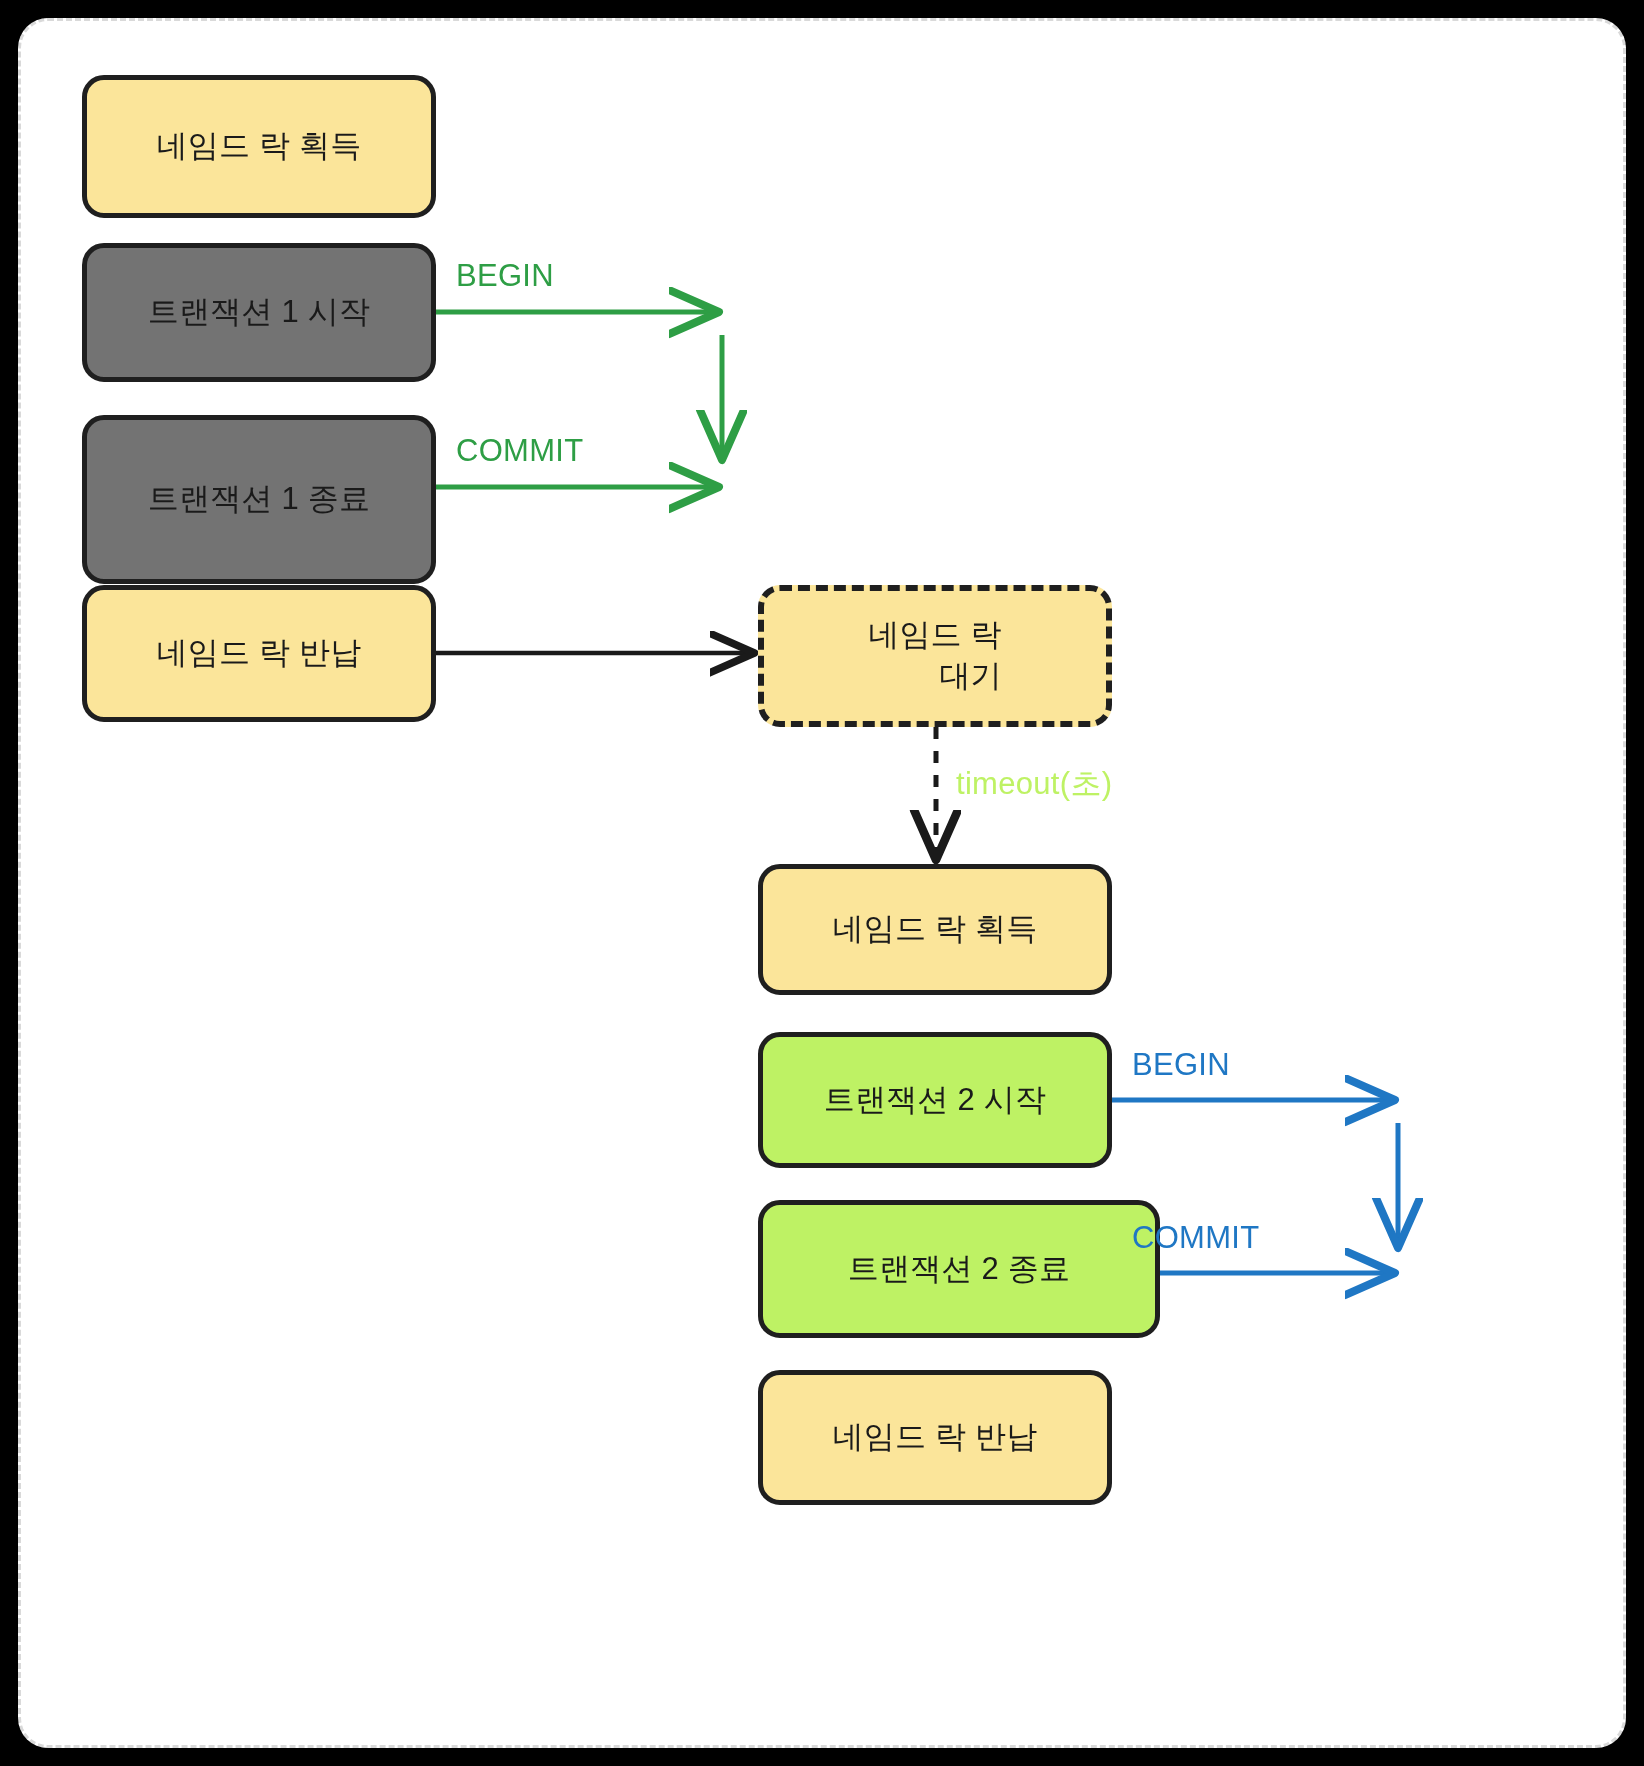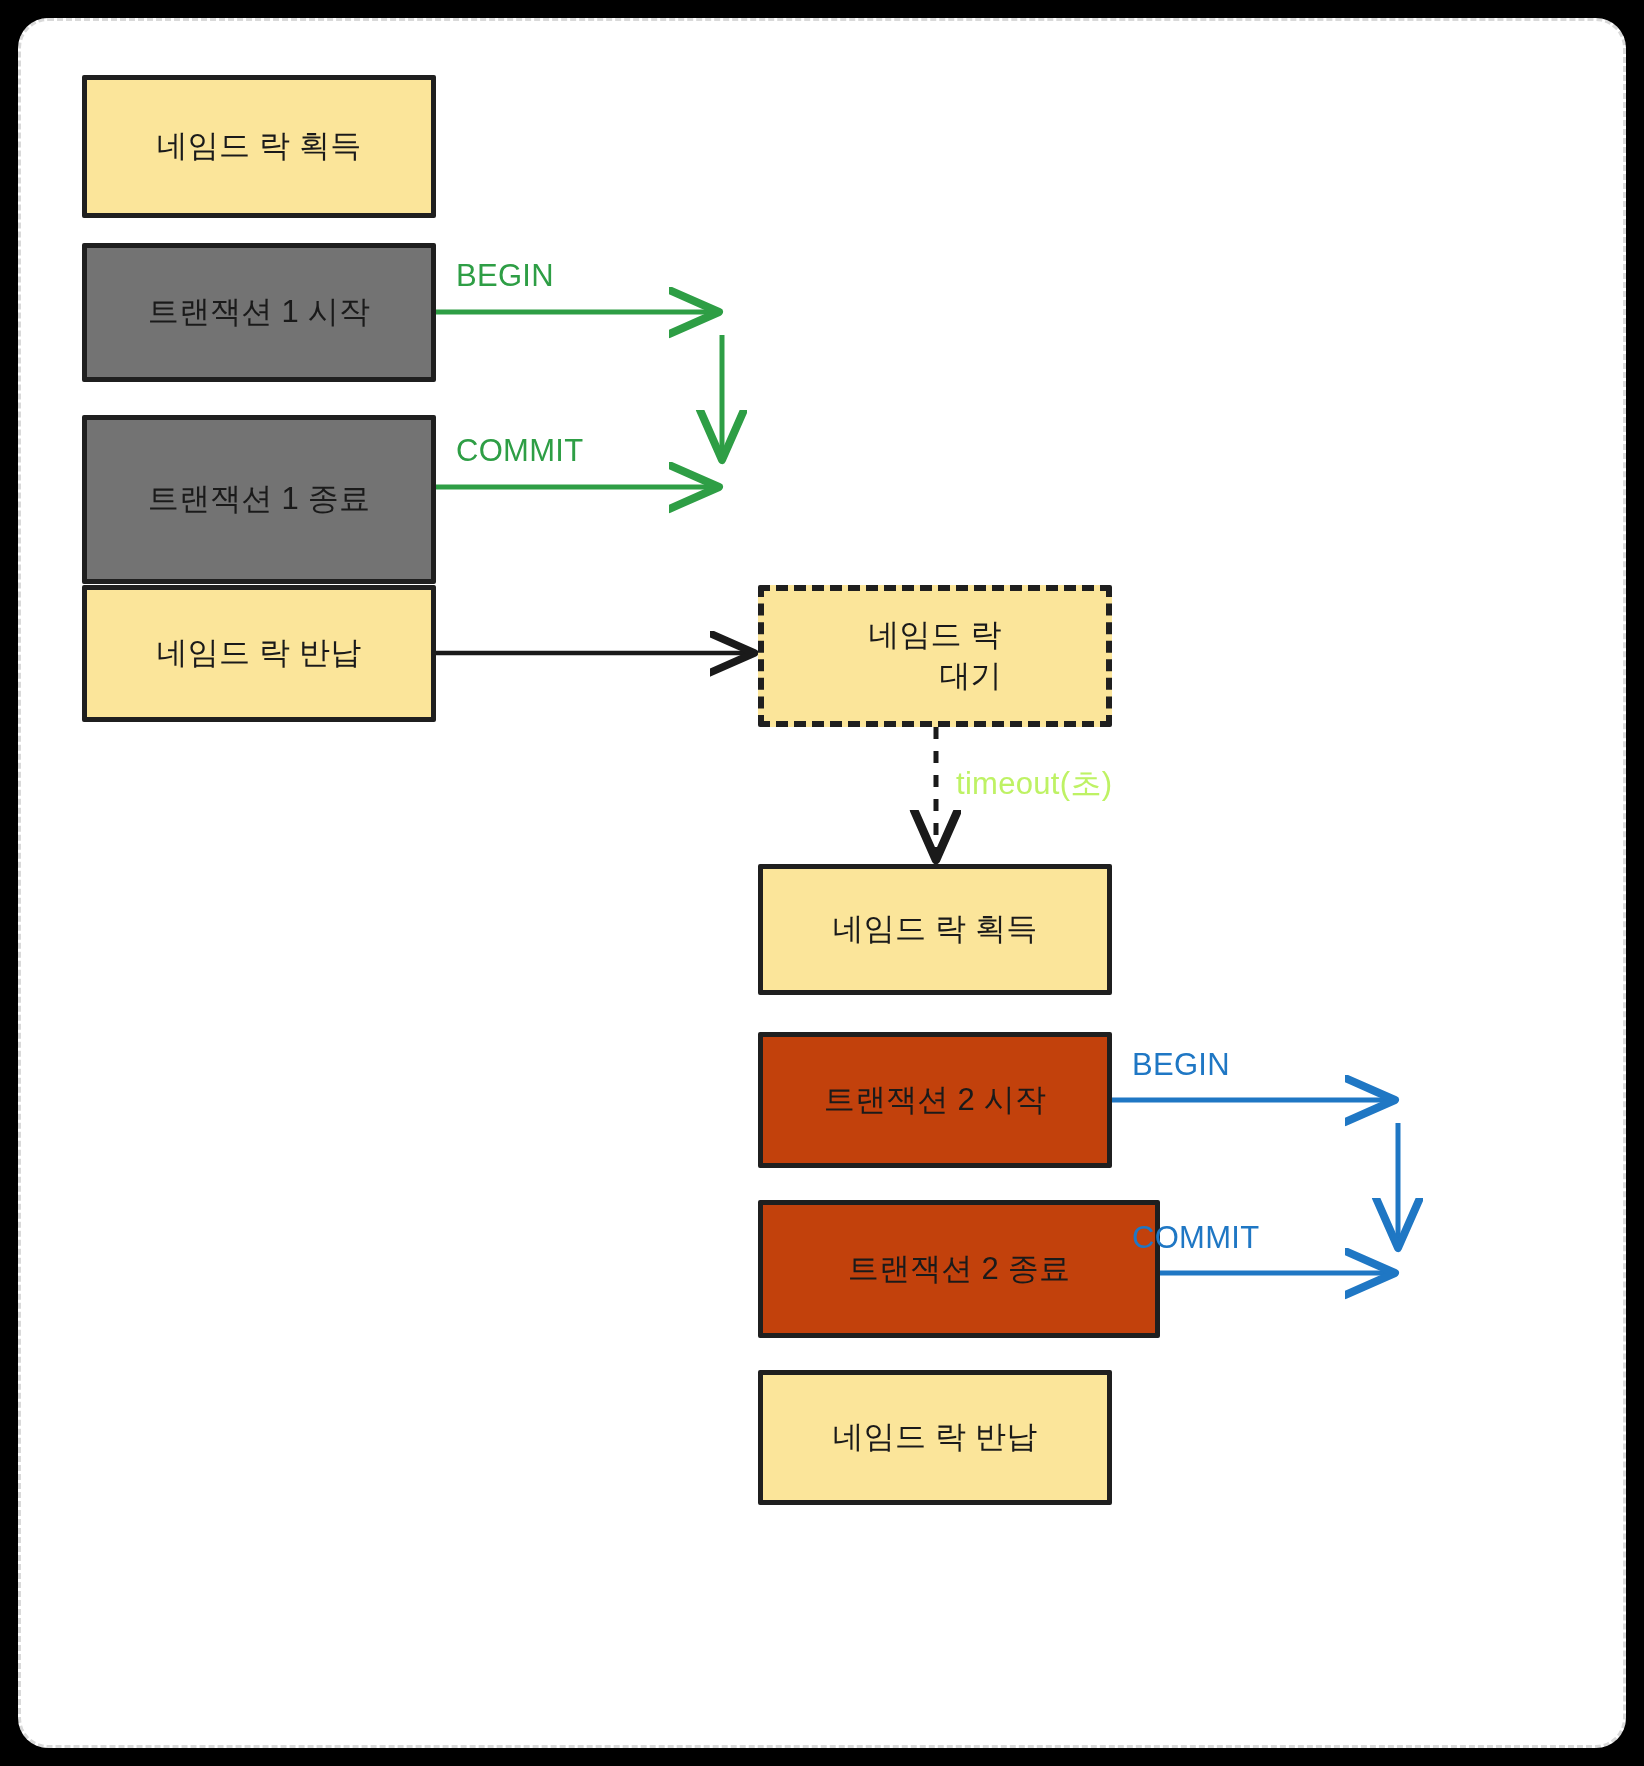--- a/index.html
+++ b/index.html
@@ -20,34 +20,34 @@
   }
   #stage{
     position:absolute;
     left:0;top:0;
     width:1644px;height:1766px;
   }
   .node{
     position:absolute;
     box-sizing:border-box;
     border:5px solid #1f1f1f;
-    border-radius:2px;
+    border-radius:22px;
     display:flex;
     align-items:center;
     justify-content:center;
     text-align:center;
     font-size:31px;
     color:#1a1a1a;
     line-height:1.32;
     letter-spacing:.2px;
     white-space:pre-line;
   }
   .n-yellow{background:#fbe59a;}
   .n-green{background:#737373;}
-  .n-blue{background:#c2410c;}
+  .n-blue{background:#bef264;}
   .n-dashed{border-style:dashed;border-width:6px;}
   .edgelabel{
     position:absolute;
     font-size:31px;
     letter-spacing:.3px;
     white-space:nowrap;
   }
   .lbl-green{color:#2e9e45;}
   .lbl-blue{color:#1f77c4;}
   .lbl-black{color:#bef264;}

